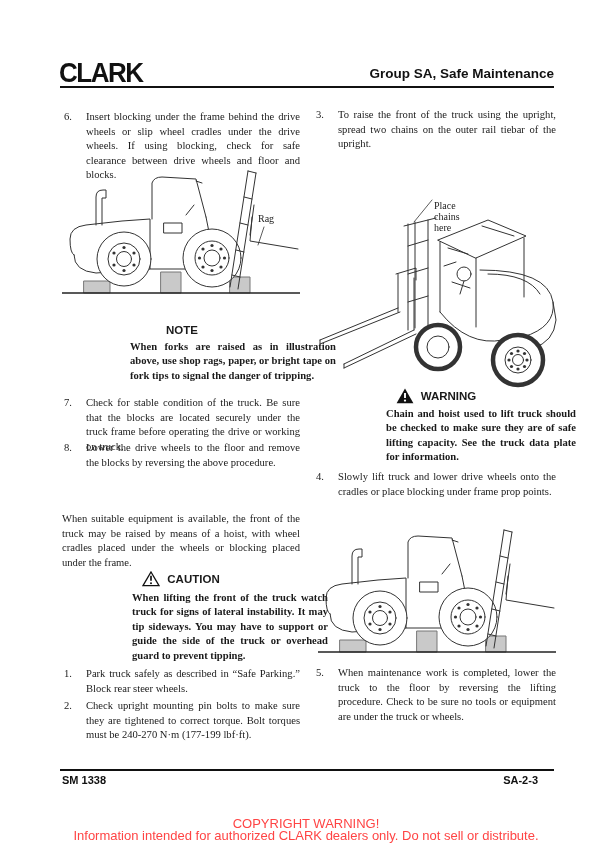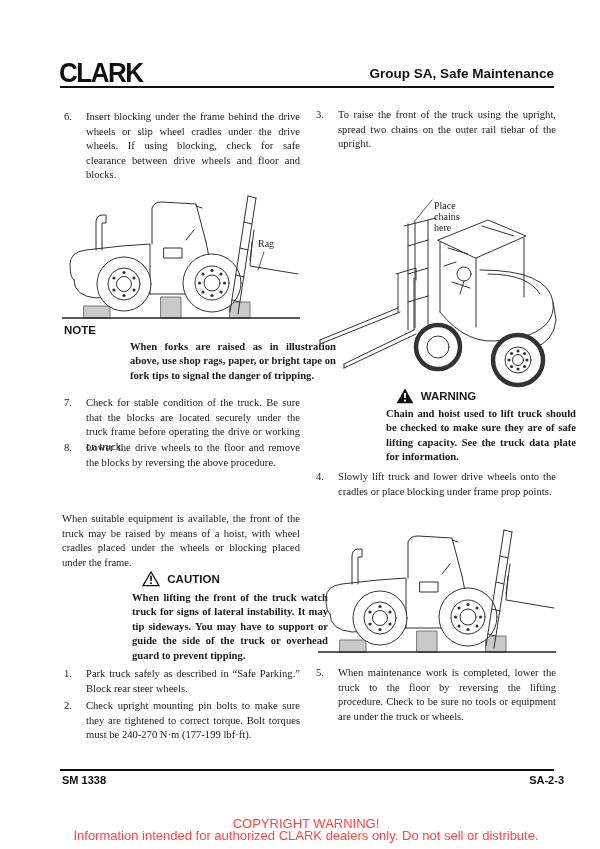--- a/index.html
+++ b/index.html
@@ -14,21 +14,21 @@
         font-weight:bold;font-size:13.5px;color:#111;}
   .hdr-rule{position:absolute;left:60px;right:46px;top:86px;height:2.4px;background:#111;}
 
   
   .step{position:absolute;display:flex;font-size:10.6px;line-height:14.6px;}
   .step .num{width:22px;flex:none;}
   .step .txt{flex:1;text-align:justify;}
   .col-l{left:64px;width:236px;}
   .col-r{left:316px;width:240px;}
 
-  .note-title{position:absolute;left:64px;width:236px;text-align:left;
+  .note-title{position:absolute;left:64px;width:236px;text-align:center;
         font-family:"Liberation Sans",sans-serif;font-weight:bold;font-size:11.5px;}
   .bold-body{position:absolute;font-weight:bold;font-size:10.6px;line-height:14.4px;
         text-align:justify;margin-left:48px;}
   .sec-title{position:absolute;left:62px;width:238px;text-align:center;
         font-family:"Liberation Sans",sans-serif;font-weight:bold;font-size:15.5px;}
   .intro{position:absolute;left:62px;width:238px;font-size:10.6px;line-height:14.6px;
         text-align:justify;}
 
   .alert-head{position:absolute;display:flex;align-items:center;justify-content:center;
         gap:7px;font-family:"Liberation Sans",sans-serif;font-weight:bold;font-size:11.5px;}
@@ -53,21 +53,21 @@
 
   <div class="logo">CLARK</div>
   <div class="hdr-title">Group SA, Safe Maintenance</div>
   <div class="hdr-rule"></div>
 
   <div class="step col-l" style="top:110px;">
     <span class="num">6.</span>
     <span class="txt">Insert blocking under the frame behind the drive wheels or slip wheel cradles under the drive wheels. If using blocking, check for safe clearance between drive wheels and floor and blocks.</span>
   </div>
 
-  <div class="fig" style="left:62px;top:180px;width:238px;height:142px;">
+  <div class="fig" style="left:62px;top:155px;width:238px;height:142px;">
     <svg width="238" height="142" viewBox="0 0 238 142">
       <g stroke="#333" stroke-width="1" fill="none" stroke-linejoin="round" stroke-linecap="round">
 
         <rect x="22" y="126" width="26" height="12" fill="#c9c9c9" stroke="#777"></rect>
         <rect x="99" y="117" width="20" height="21" fill="#c9c9c9" stroke="#777"></rect>
         <rect x="168" y="122" width="20" height="16" fill="#c9c9c9" stroke="#777"></rect>
 
         <path d="M34,70 L34,42 Q34,35 41,35 L44,35 L44,43 L40,43 L40,70"></path>
 
         <path d="M12,100 Q8,98 8,84 Q8,72 24,70 L60,66 L88,64 L88,114 L34,118 Q12,116 12,100 Z"></path>
@@ -273,18 +273,18 @@
     </svg>
   </div>
 
   <div class="step col-r" style="top:666px;">
     <span class="num">5.</span>
     <span class="txt">When maintenance work is completed, lower the truck to the floor by reversing the lifting procedure. Check to be sure no tools or equipment are under the truck or wheels.</span>
   </div>
 
   <div class="ftr-rule"></div>
   <div class="ftr-txt" style="left:62px;">SM 1338</div>
-  <div class="ftr-txt" style="right:36px;margin-left:10px;">SA-2-3</div>
+  <div class="ftr-txt" style="right:62px;margin-left:10px;">SA-2-3</div>
 
   <div class="copy" style="top: 816px; color: rgb(255, 68, 68);">COPYRIGHT WARNING!</div>
   <div class="copy" style="top: 828px; color: rgb(255, 68, 68);">Information intended for authorized CLARK dealers only. Do not sell or distribute.</div>
 
 </div>
 
 </body></html>

